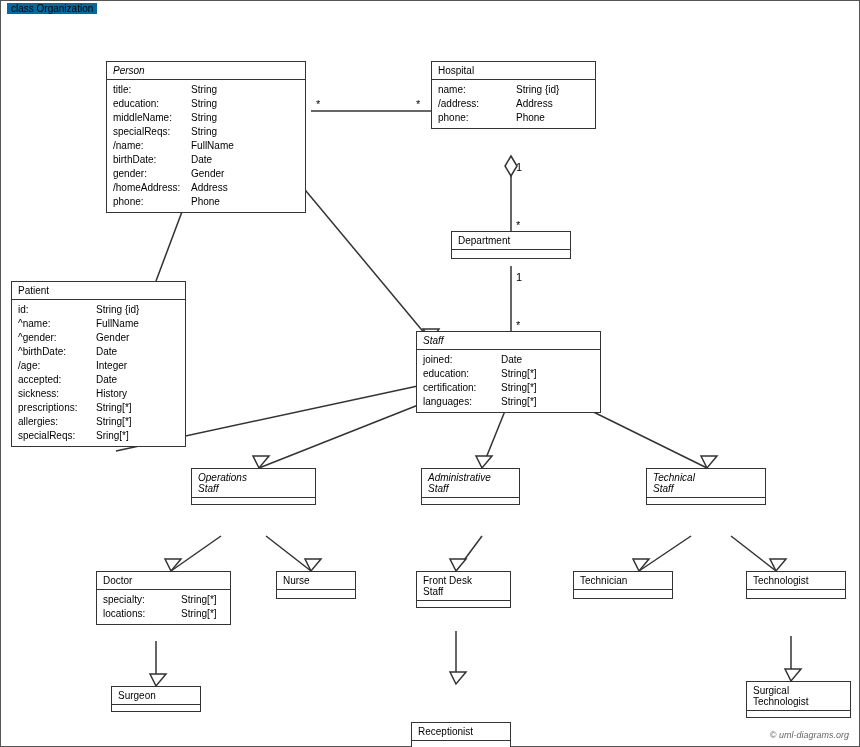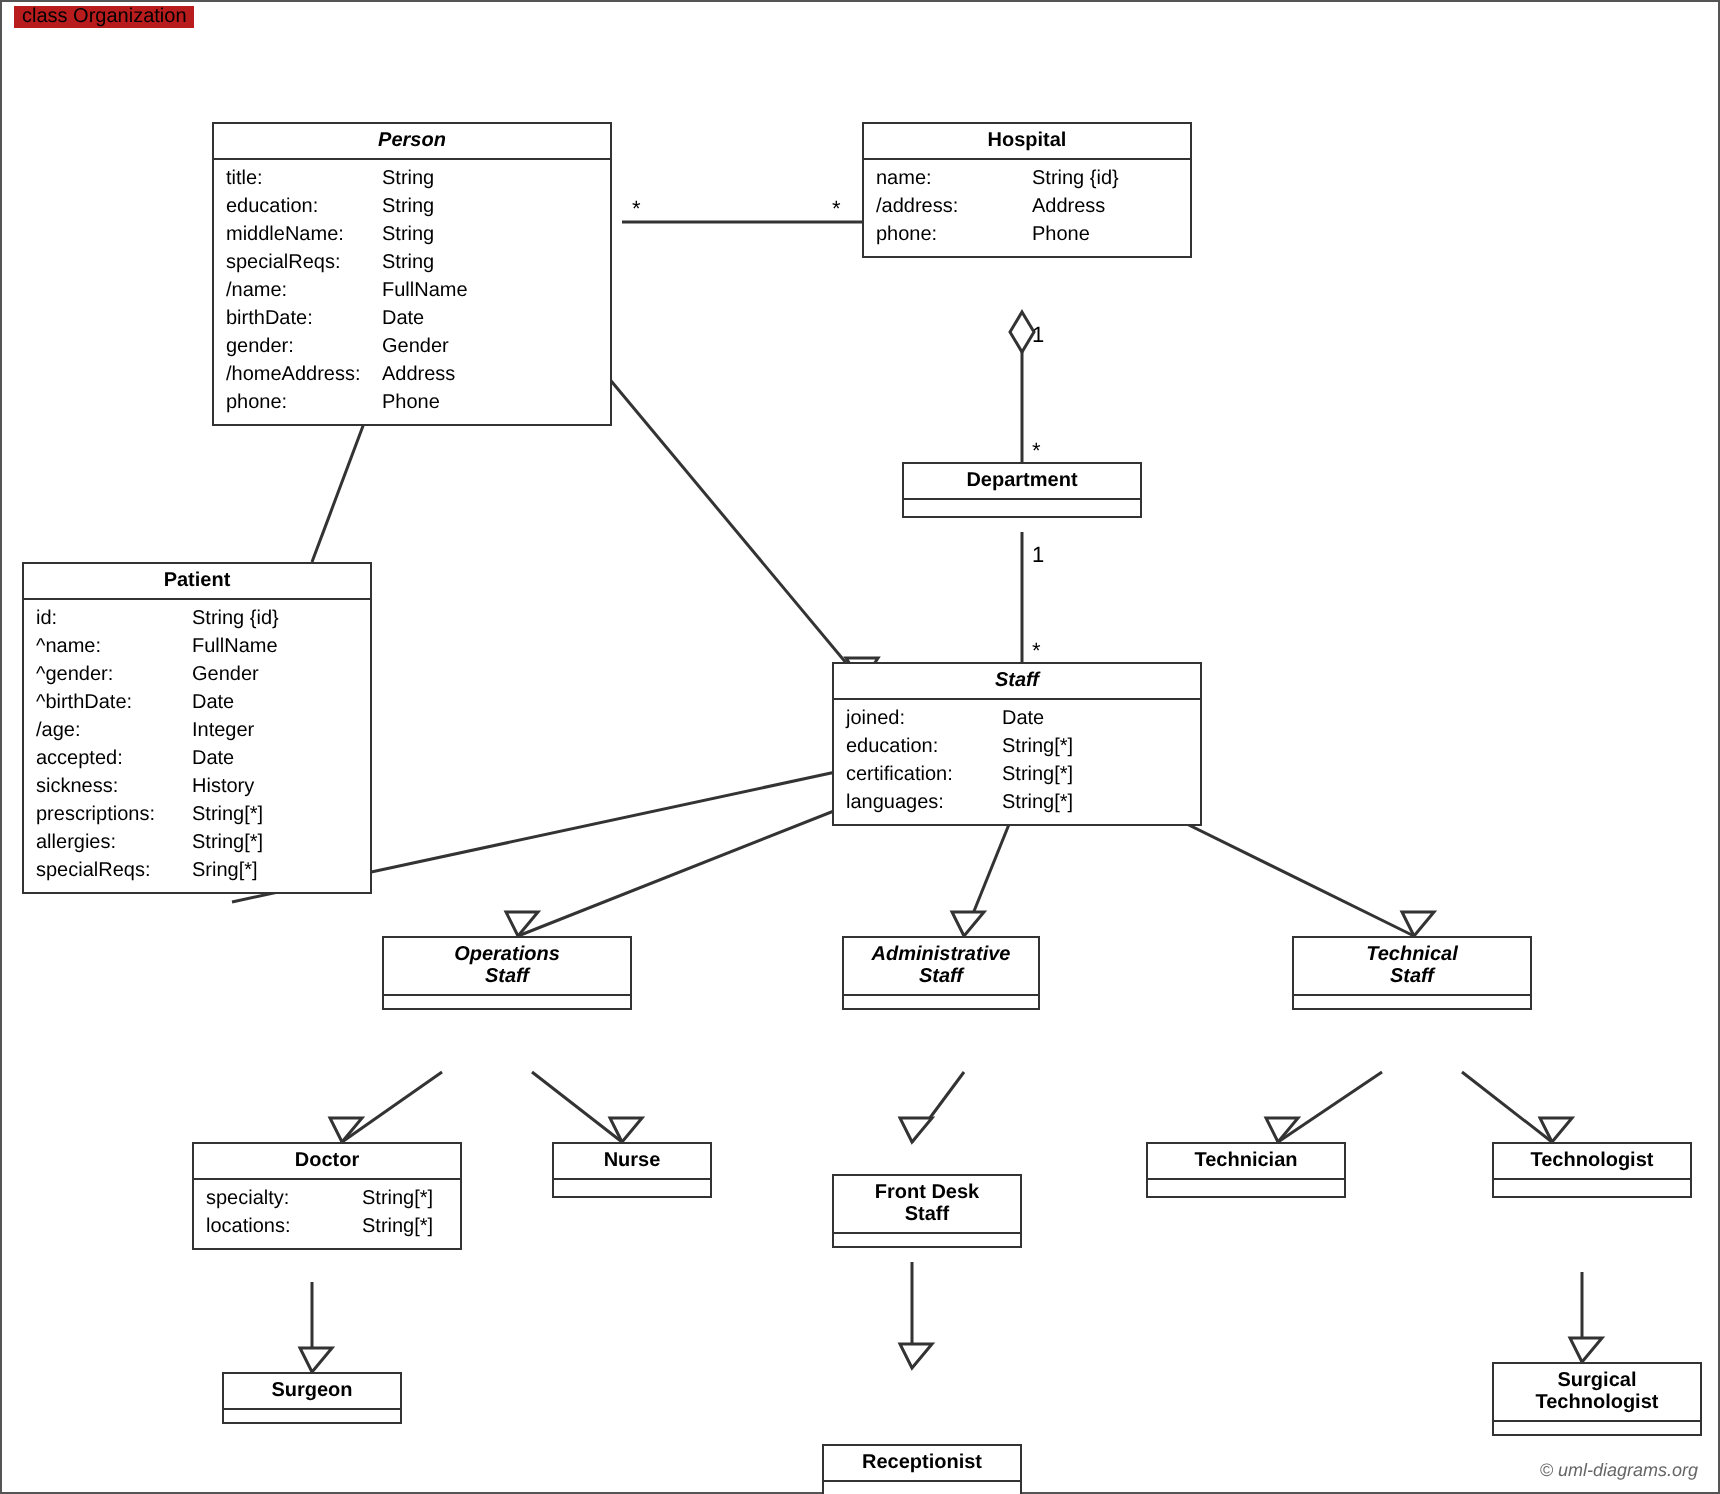--- a/index.html
+++ b/index.html
@@ -17,34 +17,34 @@
       width: 860px;
       height: 747px;
       background: #fff;
       border: 1px solid #555;
     }
     .class-label {
       position: absolute;
       top: 2px;
       left: 6px;
       font-size: 10px;
-      background: #b91c1c;
+      background: #0369a1;
       padding: 0 4px;
     }
     .uml-class {
       position: absolute;
       border: 1.5px solid #333;
       background: #fff;
       font-size: 10px;
     }
     .uml-class .class-header {
       border-bottom: 1.5px solid #333;
       padding: 3px 6px;
-      text-align: center;
-      font-weight: bold;
+      text-align: left;
+      font-weight: normal;
     }
     .uml-class .class-header.italic {
       font-style: italic;
     }
     .uml-class .class-body {
       padding: 3px 6px;
     }
     .uml-class .class-body .attr-row {
       display: flex;
       gap: 8px;
@@ -298,21 +298,21 @@
           <span class="attr-type">String[*]</span>
         </div>
     </div>
   </div>
 
   <div class="uml-class" style="left:275px;top:570px;width:80px;">
     <div class="class-header">Nurse</div>
     <div class="class-body" style="min-height:8px;"></div>
   </div>
 
-  <div class="uml-class" style="left:415px;top:586px;width:95px;text-align:center;">
+  <div class="uml-class" style="left:415px;top:570px;width:95px;text-align:center;">
     <div class="class-header">Front Desk<br>Staff</div>
     <div class="class-body" style="min-height:6px;"></div>
   </div>
 
   <div class="uml-class" style="left:572px;top:570px;width:100px;">
     <div class="class-header">Technician</div>
     <div class="class-body" style="min-height:8px;"></div>
   </div>
 
   <div class="uml-class" style="left:745px;top:570px;width:100px;">

